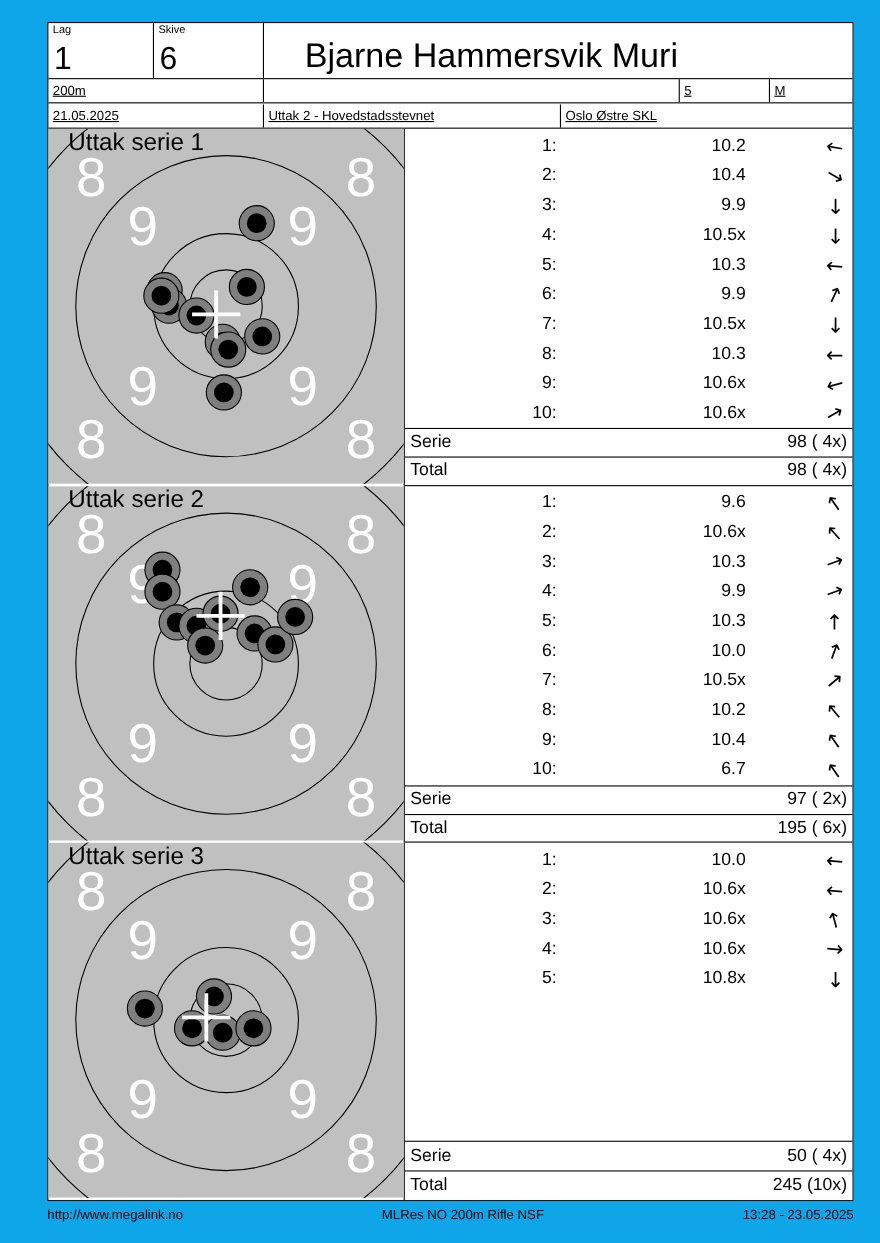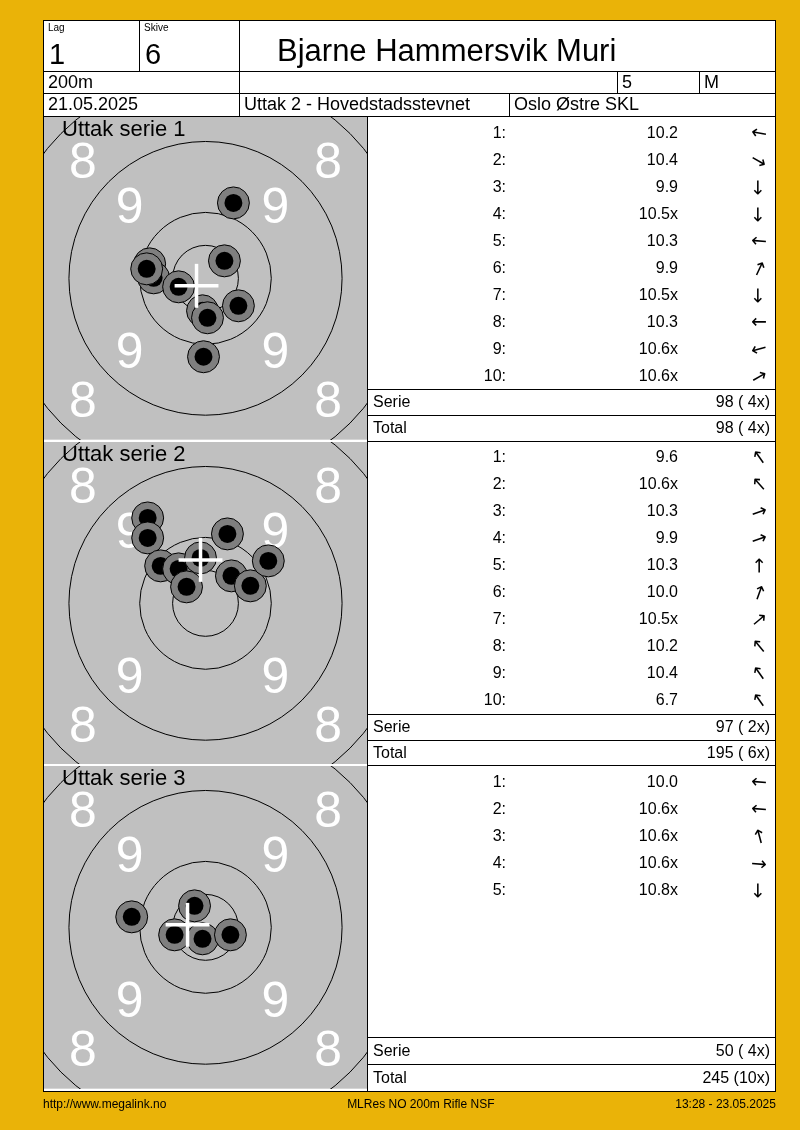--- a/index.html
+++ b/index.html
@@ -1,33 +1,33 @@
 <!DOCTYPE html>
 <html><head>
 <meta charset="utf-8">
 <style>
   * { box-sizing: border-box; margin: 0; padding: 0; }
   html,body { background:#fff; }
-  .page { position:relative; width:800px; height:1130px; background:#eab308;
+  .page { position:relative; width:800px; height:1130px; background:#0ea5e9;
           font-family:"Liberation Sans", sans-serif; color:#000; overflow:hidden; }
   .frame { position:absolute; left:43px; top:20px; width:733px; height:1072px;
            border:1px solid #000; display:flex; flex-direction:column; background:#fff; }
   
   .hrow { display:flex; border-bottom:1px solid #000; }
   .hrow .cell { overflow:hidden; white-space:nowrap; }
   .r1 { height:51px; }
   .r1 .cell { position:relative; }
   .w-lag { width:96px; } .w-skive { width:100px; }
   .flex1 { flex:1; }
   .br { border-right:1px solid #000; }
   .small-label { position:absolute; top:1px; left:4px; font-size:10px; }
   .big-val { position:absolute; bottom:2px; left:5px; font-size:29px; line-height:1; }
   .name-cell { font-size:31px; display:flex; align-items:flex-end; padding:0 0 2px 5px;margin-left:32px; }
-  .r2 { height:22px; } .r3 { height:23px; }
-  .r2 .cell, .r3 .cell { font-size:18px; line-height:21px; padding-left:4px; }
+  .r2 { height:22px; } .r3 { height:23px;align-items:center; }
+  .r2 .cell, .r3 .cell { font-size:12px; line-height:21px; padding-left:4px;text-decoration:underline; }
   .w-dist { width:196px; } .w-mid { width:378px; } .w-five { width:82px; }
   .w-date { width:196px; } .w-event { width:270px; }
   
   #series-container { flex:1; display:flex; flex-direction:column; }
   .series-block { flex:1; display:flex; min-height:0; }
   .target-cell { width:324px; border-right:1px solid #000; position:relative; }
   .target-inner { position:absolute; left:0; top:0; right:0; bottom:2px; }
   .target-inner svg { display:block; width:100%; height:100%; }
   .target-title { position:absolute; top:-1px; left:18px; font-size:22px; color:#000; }
   .score-cell { flex:1; display:flex; flex-direction:column; font-size:16px; min-width:0; }

